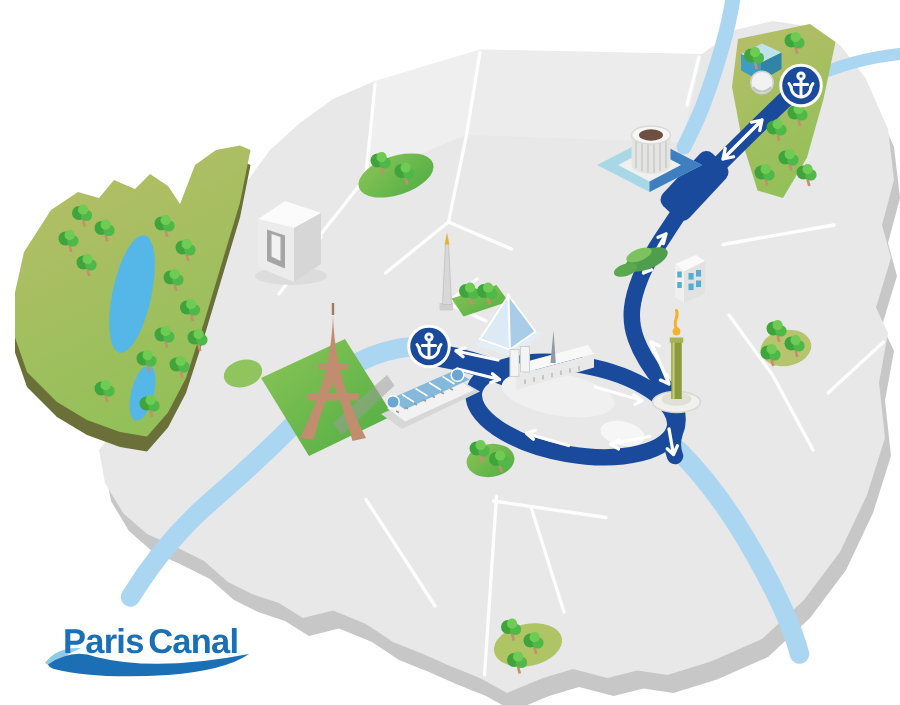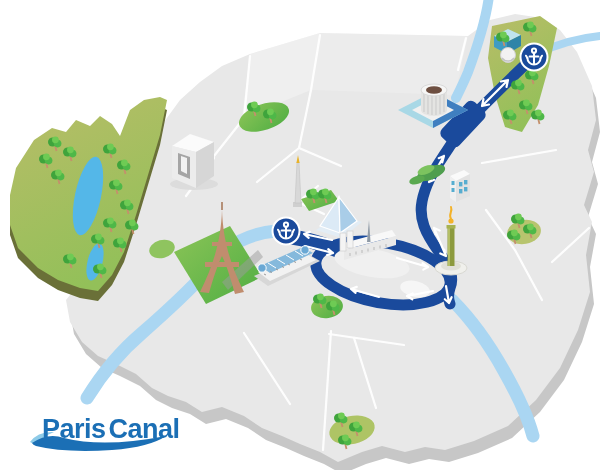--- a/index.html
+++ b/index.html
@@ -1,21 +1,21 @@
 <!DOCTYPE html>
 <html><head>
 <meta charset="utf-8">
 <style>
   html,body{margin:0;padding:0;background:#ffffff;}
   .stage{position:relative;width:600px;height:470px;background:#ffffff;overflow:hidden;
          font-family:"Liberation Sans",sans-serif;}
   .map-svg{position:absolute;left:0;top:0;}
   .logo{position:absolute;left:26px;top:412px;width:150px;height:46px;}
   .logo-text{position:absolute;left:16px;top:2px;white-space:nowrap;
-             font-weight:700;font-size:27px;letter-spacing:-0.5px;color:#1b6fb5;}
+             font-weight:700;font-size:23px;letter-spacing:-0.5px;color:#1b6fb5;}
   .logo-text .w2{margin-left:3px;}
   .logo-waves{position:absolute;left:0;top:0;width:150px;height:46px;}
 </style>
 </head>
 <body>
 
 <div class="stage">
 
 <svg class="map-svg" width="600" height="470" viewBox="0 0 600 470" aria-label="Illustrated isometric map of Paris with canal cruise route">
   <defs>

